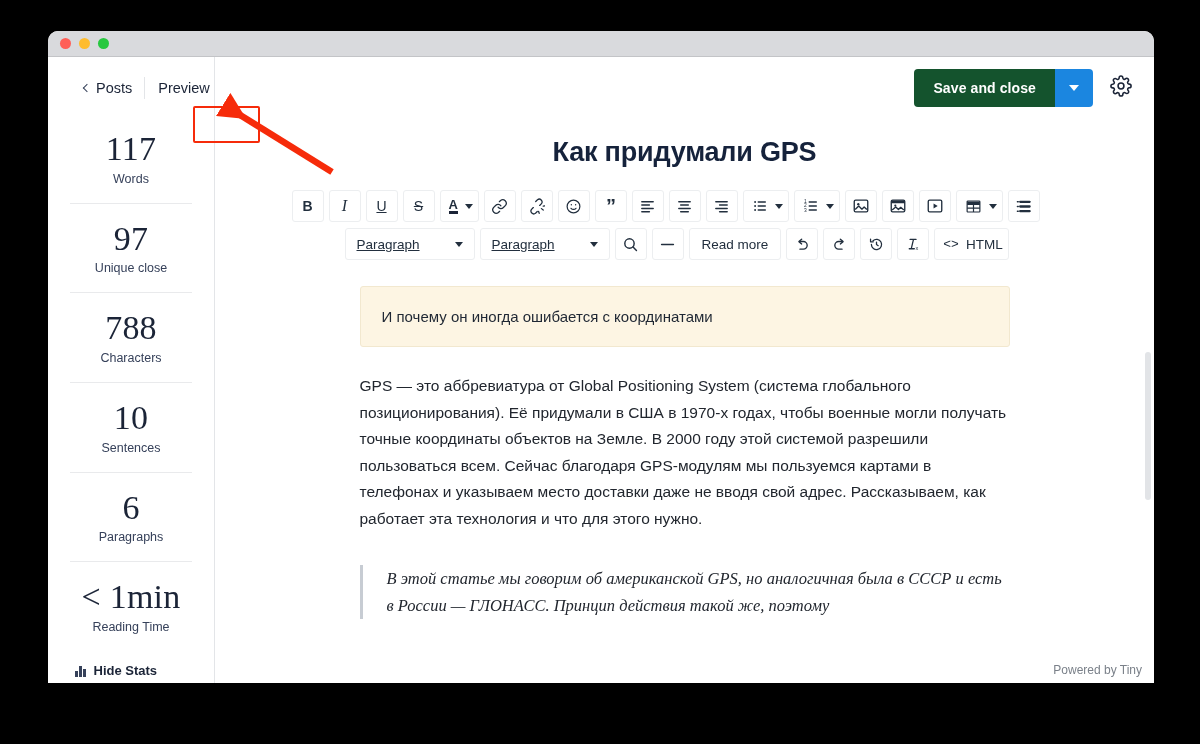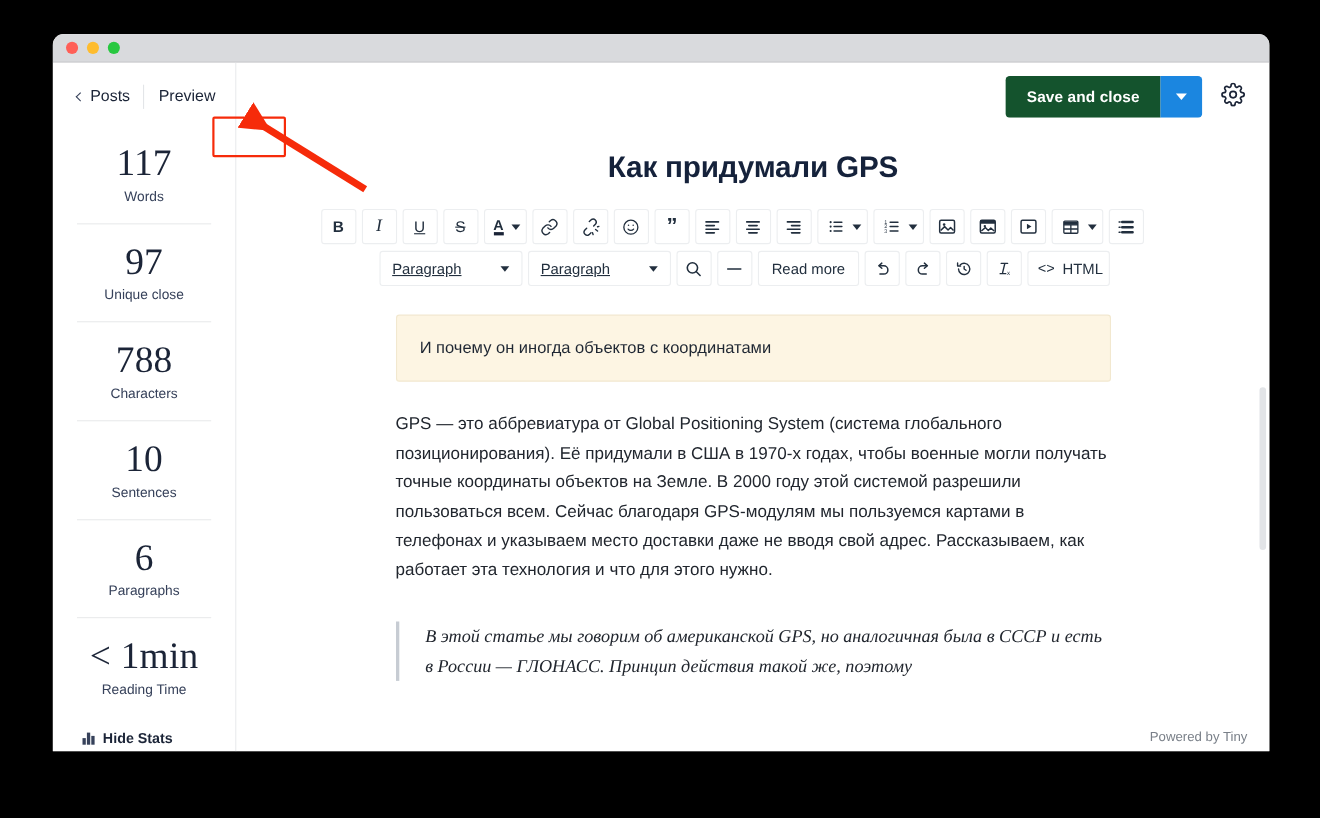--- a/index.html
+++ b/index.html
@@ -44,21 +44,21 @@
     background: #ffffff;
     border-right: 1px solid #e3e5e8;
     display: flex;
     flex-direction: column;
     position: relative;
   }
   .sb-top {
     height: 62px;
     display: flex;
     align-items: center;
-    padding-left: 22px;
+    padding-left: 36px;
     gap: 4px;
   }
   .back-link {
     display: flex; align-items: center; gap: 5px;
     color: #1b2437; font-size: 14.5px;
     cursor: pointer;
   }
   .chev-left {
     display: inline-block;
     width: 6px; height: 6px;
@@ -232,21 +232,21 @@
     padding-left: 24px;
     font-family: "Liberation Serif", serif;
     font-style: italic;
     font-size: 16.5px;
     line-height: 27px;
     color: #21262e;
   }
 
   .powered {
     position: absolute;
-    right: 20px; bottom: 6px;
+    right: 12px; bottom: 6px;
     font-size: 12px;
     color: #7a8089;
   }
 
   .scrollbar {
     position: absolute;
     right: 3px; top: 233px;
     width: 6px; height: 148px;
     background: #e2e4e7;
     border-radius: 3px;
@@ -495,21 +495,21 @@
               <text x="12.4" y="16.4" font-size="6.5" fill="#222f3e" stroke="none" font-family="Liberation Sans">x</text>
             </svg>
           </div>
           <div class="tbtn split wide">
             <span style="font-family:'Liberation Mono',monospace;font-size:13px;">&lt;&gt;</span>
             <span>HTML</span>
           </div>
         </div>
 
         <div class="content">
-          <div class="callout">И почему он иногда объектов с координатами</div>
+          <div class="callout">И почему он иногда ошибается с координатами</div>
           <p class="para">GPS — это аббревиатура от Global Positioning System (система глобального позиционирования). Её придумали в США в 1970-х годах, чтобы военные могли получать точные координаты объектов на Земле. В 2000 году этой системой разрешили пользоваться всем. Сейчас благодаря GPS-модулям мы пользуемся картами в телефонах и указываем место доставки даже не вводя свой адрес. Рассказываем, как работает эта технология и что для этого нужно.</p>
           <div class="bquote">В этой статье мы говорим об американской GPS, но аналогичная была в СССР и есть в России — ГЛОНАСС. Принцип действия такой же, поэтому</div>
         </div>
 
         <div class="scrollbar"></div>
         <div class="powered">Powered by Tiny</div>
       </div>
     </div>
   </div>
 

